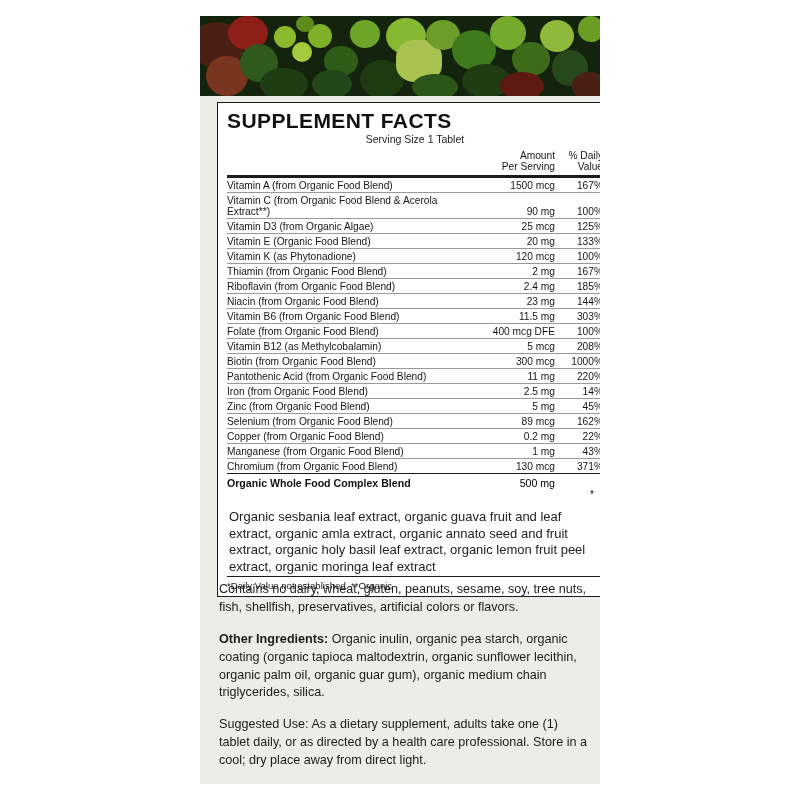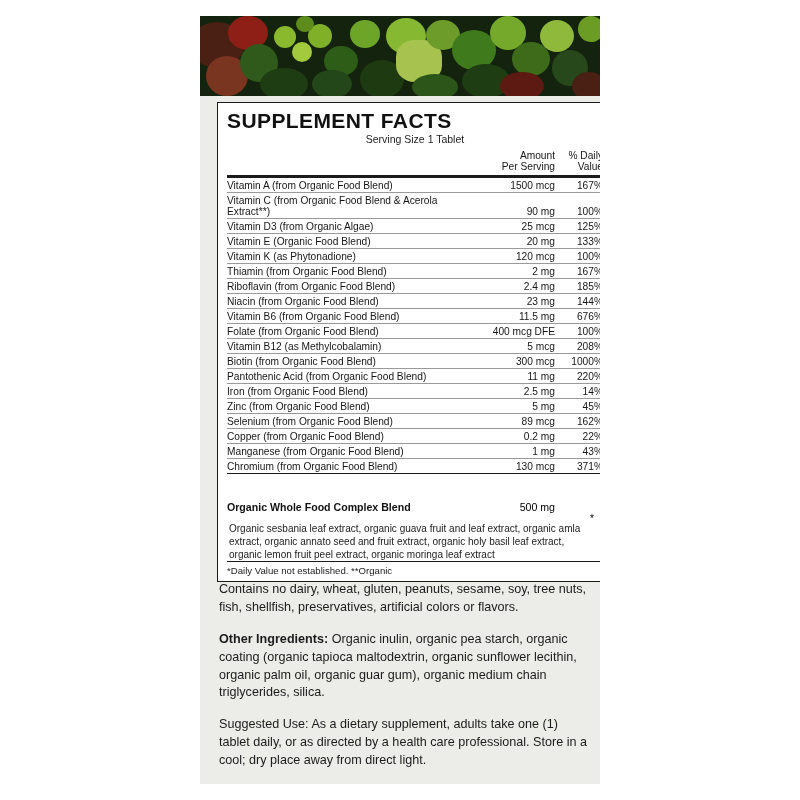--- a/index.html
+++ b/index.html
@@ -118,29 +118,29 @@
   
   #blend {
     margin-top: 3px;
   }
   #blend-head {
     display: flex;
     justify-content: space-between;
     align-items: flex-end;
     font-size: 10.6px;
   }
-  #blend-name { font-weight: bold; color: #111; margin-top: 24px; }
+  #blend-name { font-weight: bold; color: #111; }
   #blend-amt { font-weight: normal; padding-right: 48px; }
   #blend-star { position: absolute; right: 9px; font-size: 10px; }
   #blend-row { position: relative; }
   #blend-desc {
-    font-size: 10px;
+    font-size: 13px;
     line-height: 1.28;
     color: #222;
-    margin-top: 10px;
+    margin-top: 20px;
     padding-left: 2px;
     padding-right: 10px;
   }
   #sf-footnote {
     font-size: 9.6px;
     color: #1b1b1b;
     padding-top: 3px;
   }
 
   
@@ -281,21 +281,21 @@
               <td class="col-name">Niacin (from Organic Food Blend)</td>
               <td class="col-amt">23 mg</td>
               <td class="col-dv">144%</td>
             </tr>
             <tr class="thinline">
               <td colspan="3"></td>
             </tr>
             <tr class="nutrient">
               <td class="col-name">Vitamin B6 (from Organic Food Blend)</td>
               <td class="col-amt">11.5 mg</td>
-              <td class="col-dv">676%</td>
+              <td class="col-dv">303%</td>
             </tr>
             <tr class="thinline">
               <td colspan="3"></td>
             </tr>
             <tr class="nutrient">
               <td class="col-name">Folate (from Organic Food Blend)</td>
               <td class="col-amt">400 mcg DFE</td>
               <td class="col-dv">100%</td>
             </tr>
             <tr class="thinline">

